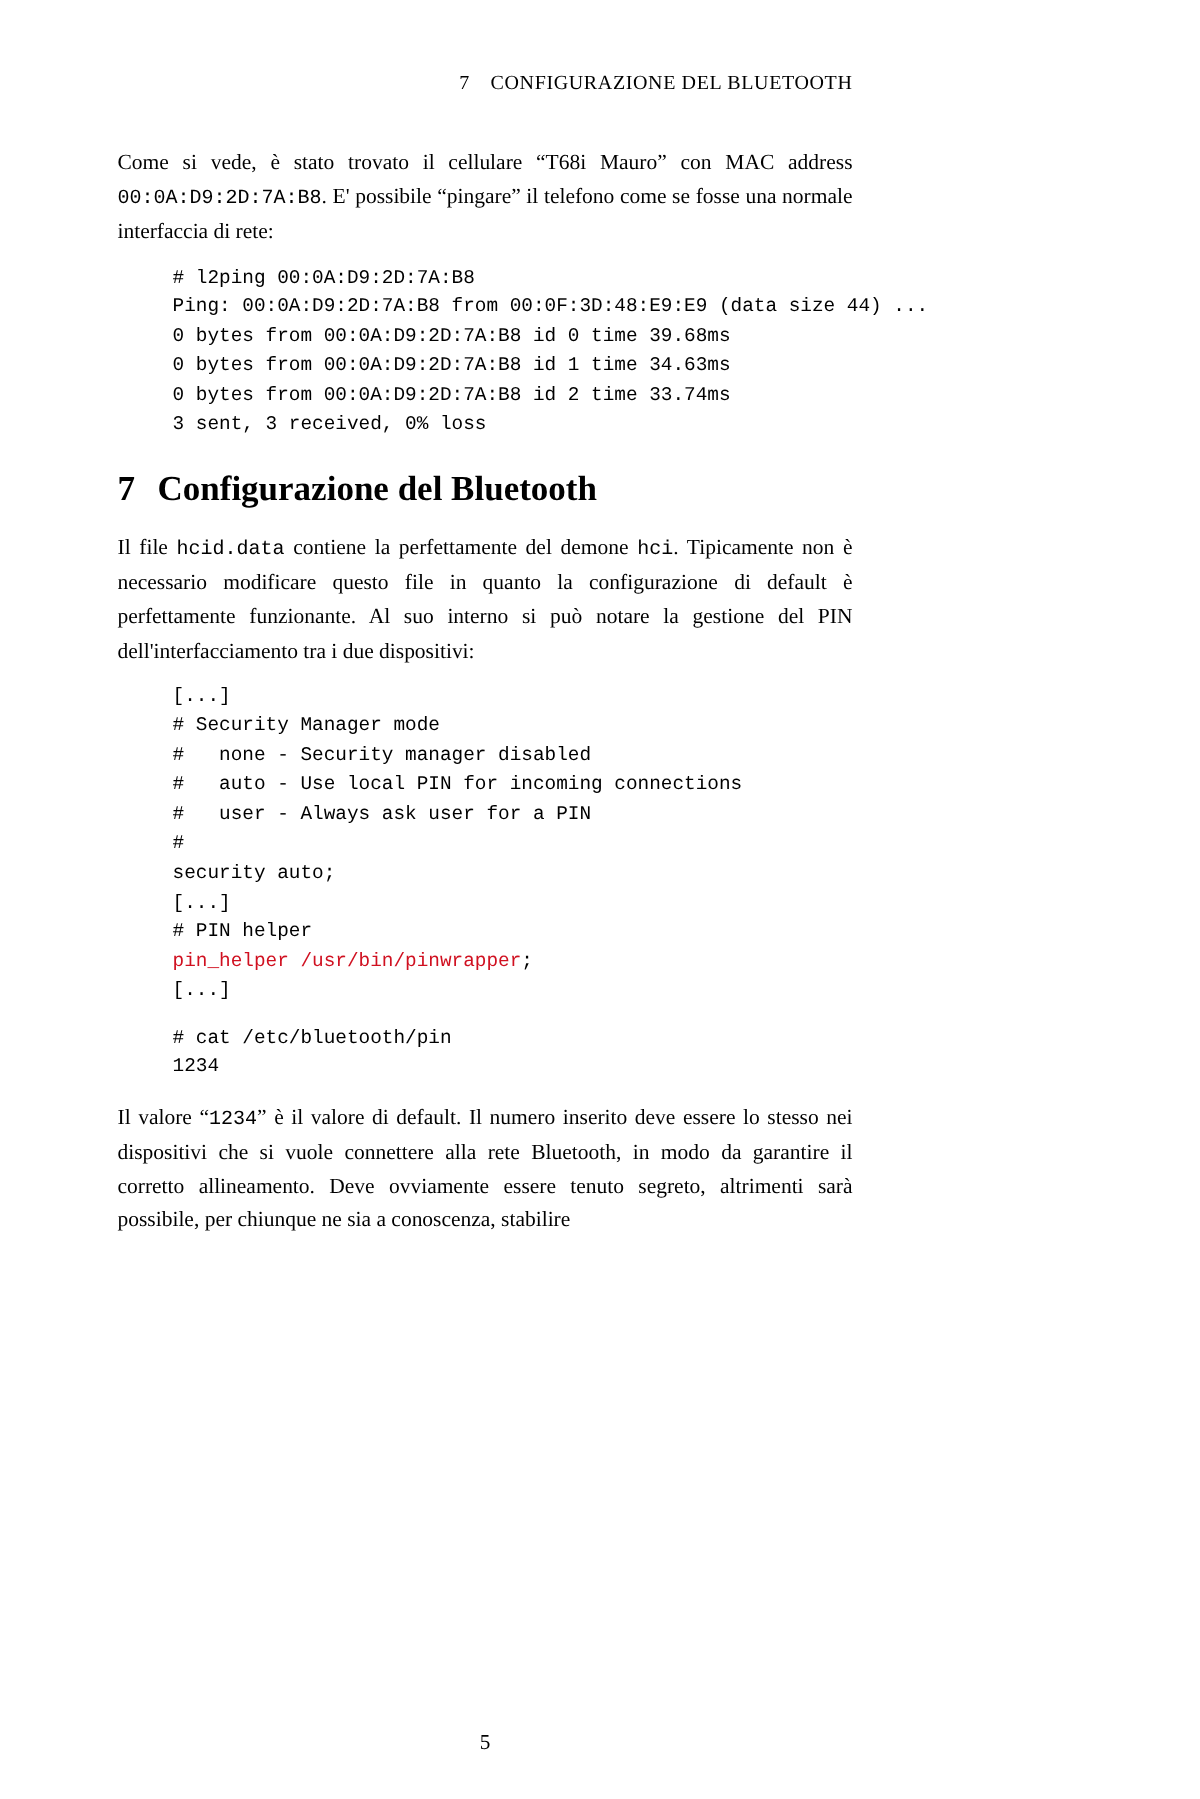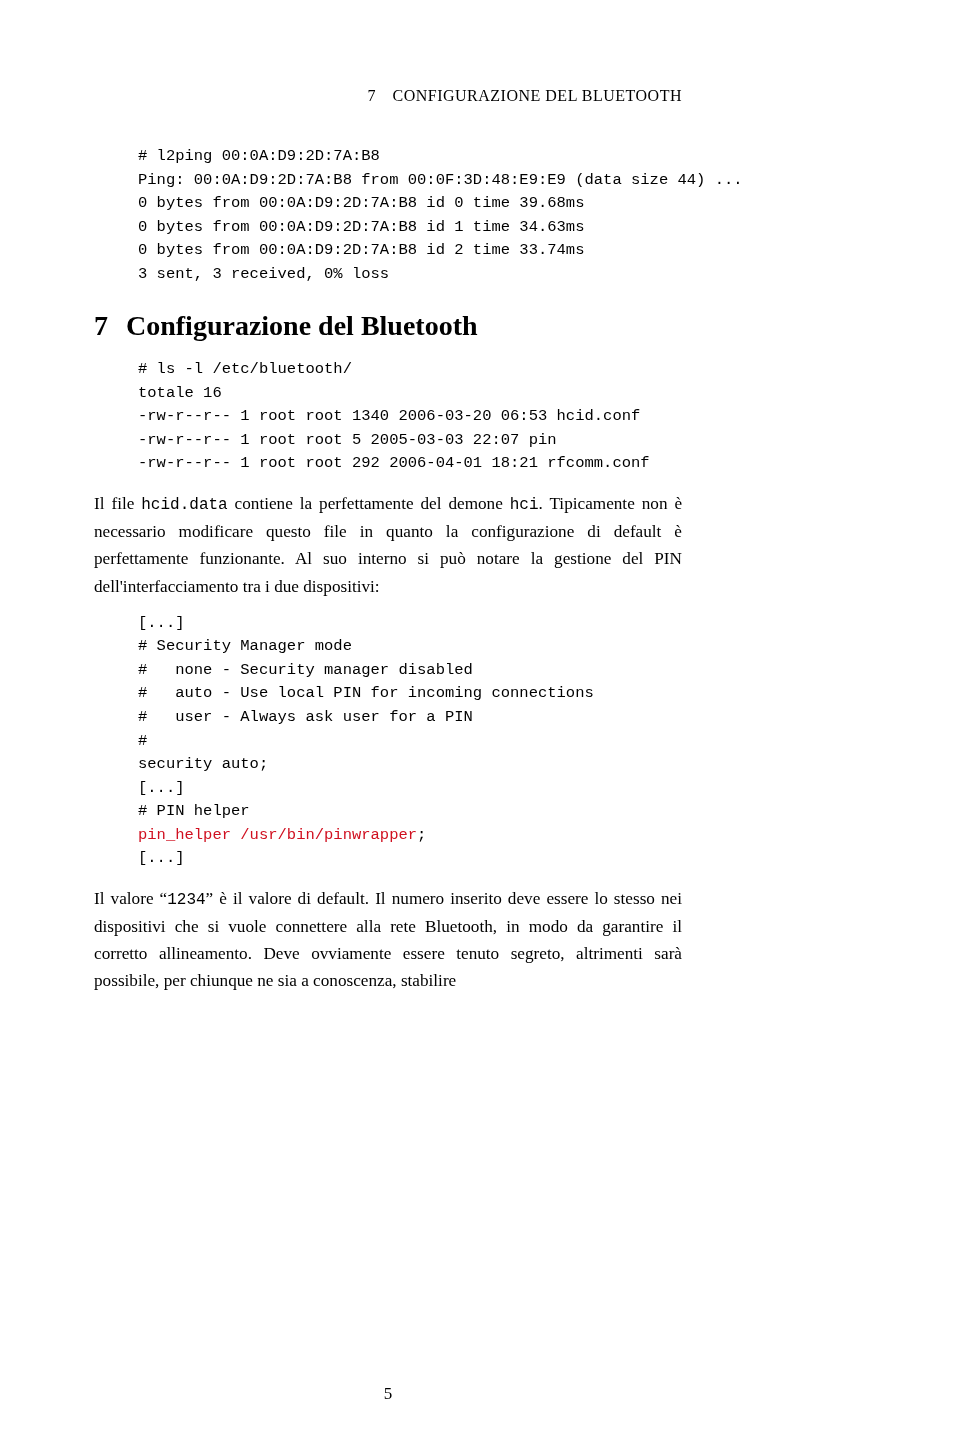--- a/index.html
+++ b/index.html
@@ -6,21 +6,21 @@
     margin: 0;
     padding: 0;
     background: #ffffff;
     font-family: "Palatino Linotype", "Book Antiqua", Palatino, serif;
     color: #000000;
   }
   .page {
     width: 776px;
     min-height: 1439px;
     margin: 0;
-    padding: 87px 94px 40px 94px;
+    padding: 58px 94px 40px 94px;
     box-sizing: border-box;
     position: relative;
   }
   .running-head {
     text-align: right;
     font-size: 16px;
     letter-spacing: 0.5px;
     margin-bottom: 40px;
     font-family: "Palatino Linotype", "Book Antiqua", Palatino, serif;
   }
@@ -67,55 +67,55 @@
     font-size: 17px;
   }
 </style>
 </head>
 <body>
 
 <div class="page">
 
   <div class="running-head">7 CONFIGURAZIONE DEL BLUETOOTH</div>
 
+  <p class="body-text">
+    <span>Come si vede, è stato trovato il cellulare “T68i Mauro” con MAC address </span><span class="mono-inline">00:0A:D9:2D:7A:B8</span><span>. E' possibile “pingare” il telefono come se fosse una normale interfaccia di rete:</span>
+  </p>
 
   <div class="code-block"># l2ping 00:0A:D9:2D:7A:B8
 Ping: 00:0A:D9:2D:7A:B8 from 00:0F:3D:48:E9:E9 (data size 44) ...
 0 bytes from 00:0A:D9:2D:7A:B8 id 0 time 39.68ms
 0 bytes from 00:0A:D9:2D:7A:B8 id 1 time 34.63ms
 0 bytes from 00:0A:D9:2D:7A:B8 id 2 time 33.74ms
 3 sent, 3 received, 0% loss</div>
 
   <h2 class="section-heading">
     <span class="sec-num">7</span><span>Configurazione del Bluetooth</span>
   </h2>
 
 
-  <div class="code-block"># ls -l /etc/bluetooth/
-totale 16
--rw-r--r-- 1 root root 1340 2006-03-20 06:53 hcid.conf
--rw-r--r-- 1 root root 5 2005-03-03 22:07 pin
--rw-r--r-- 1 root root 292 2006-04-01 18:21 rfcomm.conf</div>
 
   <p class="body-text">
     <span>Il file </span><span class="mono-inline">hcid.data</span><span> contiene la perfettamente del demone </span><span class="mono-inline">hci</span><span>. Tipicamente non è necessario modificare questo file in quanto la configurazione di default è perfettamente funzionante. Al suo interno si può notare la gestione del PIN dell'interfacciamento tra i due dispositivi:</span>
   </p>
 
   <div class="code-block"><span>[...]
 # Security Manager mode
 #   none - Security manager disabled
 #   auto - Use local PIN for incoming connections
 #   user - Always ask user for a PIN
 #
 security auto;
 [...]
 # PIN helper
 </span><span class="red">pin_helper /usr/bin/pinwrapper</span><span>;
 [...]</span></div>
 
 
+  <div class="code-block"># cat /etc/bluetooth/pin
+1234</div>
 
   <p class="body-text">
     <span>Il valore “</span><span class="mono-inline">1234</span><span>” è il valore di default. Il numero inserito deve essere lo stesso nei dispositivi che si vuole connettere alla rete Bluetooth, in modo da garantire il corretto allineamento. Deve ovviamente essere tenuto segreto, altrimenti sarà possibile, per chiunque ne sia a conoscenza, stabilire</span>
   </p>
 
   <div class="pagenum">5</div>
 </div>
 
 </body></html>

